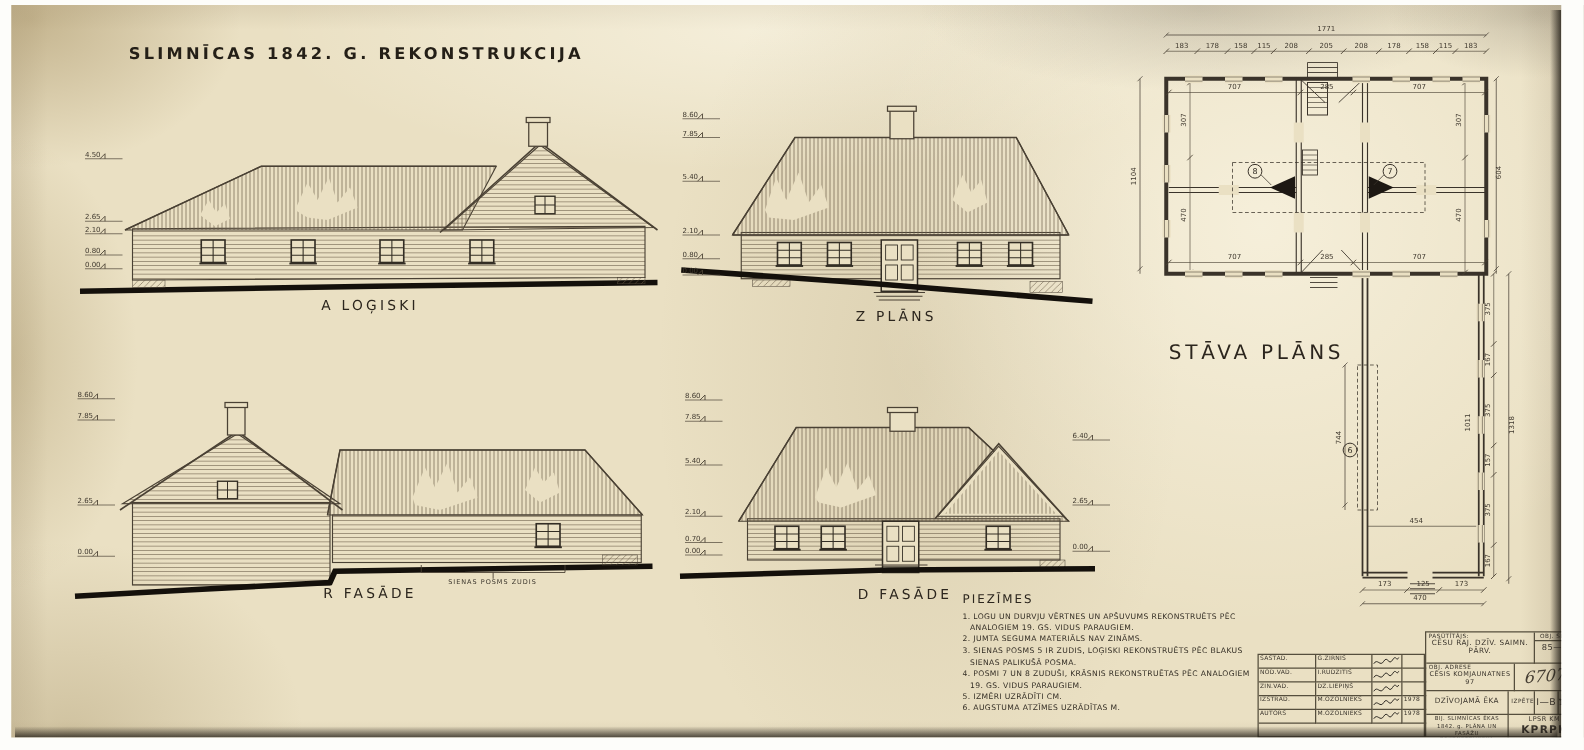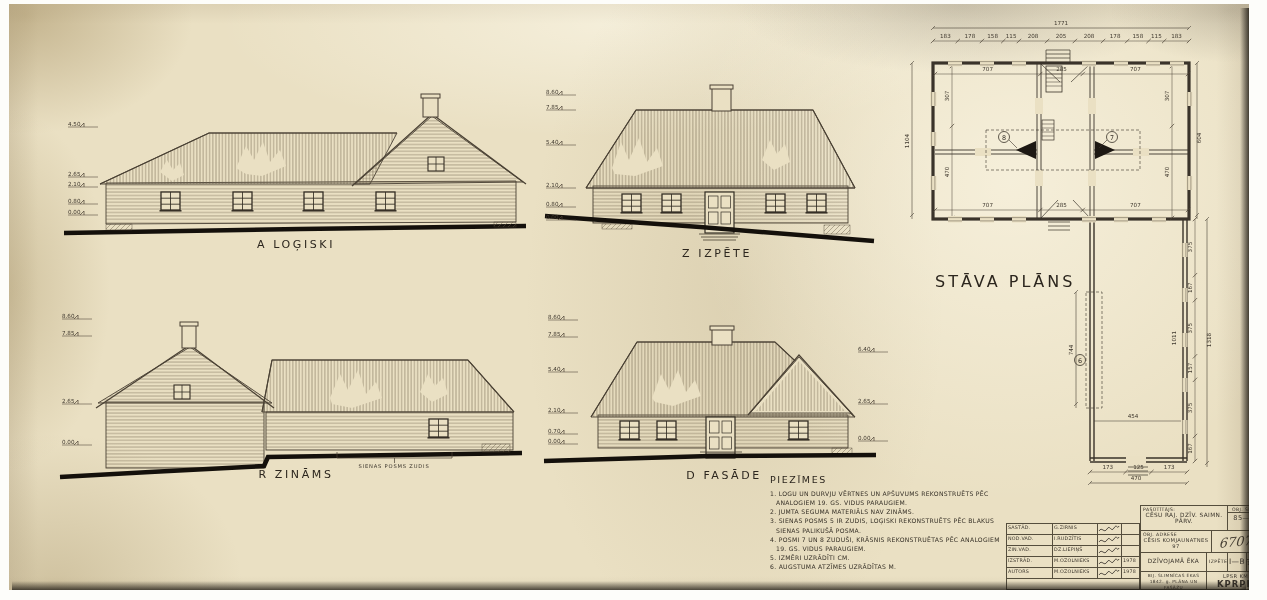--- a/index.html
+++ b/index.html
@@ -439,23 +439,24 @@
         <line x1="1185.9" y1="333" x2="1185.9" y2="347" stroke="#4a4134" stroke-width="0.45"></line>
         <rect x="1181" y="378" width="6.5" height="14" fill="#eae0c3"></rect>
         <line x1="1182.6" y1="378" x2="1182.6" y2="392" stroke="#4a4134" stroke-width="0.45"></line>
         <line x1="1185.9" y1="378" x2="1185.9" y2="392" stroke="#4a4134" stroke-width="0.45"></line>
         <rect x="1181" y="420" width="6.5" height="14" fill="#eae0c3"></rect>
         <line x1="1182.6" y1="420" x2="1182.6" y2="434" stroke="#4a4134" stroke-width="0.45"></line>
         <line x1="1185.9" y1="420" x2="1185.9" y2="434" stroke="#4a4134" stroke-width="0.45"></line>
       </g>
 </svg>
 
+<div class="t title" style="left:103px;top:36px">SLIMNĪCAS 1842. G. REKONSTRUKCIJA</div>
 <div class="t flabel" style="left:296px;top:238px">A LOĢISKI</div>
-<div class="t flabel" style="left:717px;top:247px">Z IZPĒTE</div>
-<div class="t flabel" style="left:296px;top:468px">R ZINĀMS</div>
+<div class="t flabel" style="left:717px;top:247px">Z PLĀNS</div>
+<div class="t flabel" style="left:296px;top:468px">R FASĀDE</div>
 <div class="t flabel" style="left:724px;top:469px">D FASĀDE</div>
 <div class="t planlabel" style="left:935px;top:272px">STĀVA PLĀNS</div>
 <div class="t anno" style="left:394px;top:463px">SIENAS POSMS ZUDIS</div>
 
 <div id="notes">
   <div class="nt">PIEZĪMES</div>
   <div class="note">1. LOGU UN DURVJU VĒRTNES UN APŠUVUMS REKONSTRUĒTS PĒC ANALOGIEM 19. GS. VIDUS PARAUGIEM.</div>
   <div class="note">2. JUMTA SEGUMA MATERIĀLS NAV ZINĀMS.</div>
   <div class="note">3. SIENAS POSMS 5 IR ZUDIS, LOĢISKI REKONSTRUĒTS PĒC BLAKUS SIENAS PALIKUŠĀ POSMA.</div>
   <div class="note">4. POSMI 7 UN 8 ZUDUŠI, KRĀSNIS REKONSTRUĒTAS PĒC ANALOGIEM 19. GS. VIDUS PARAUGIEM.</div>

